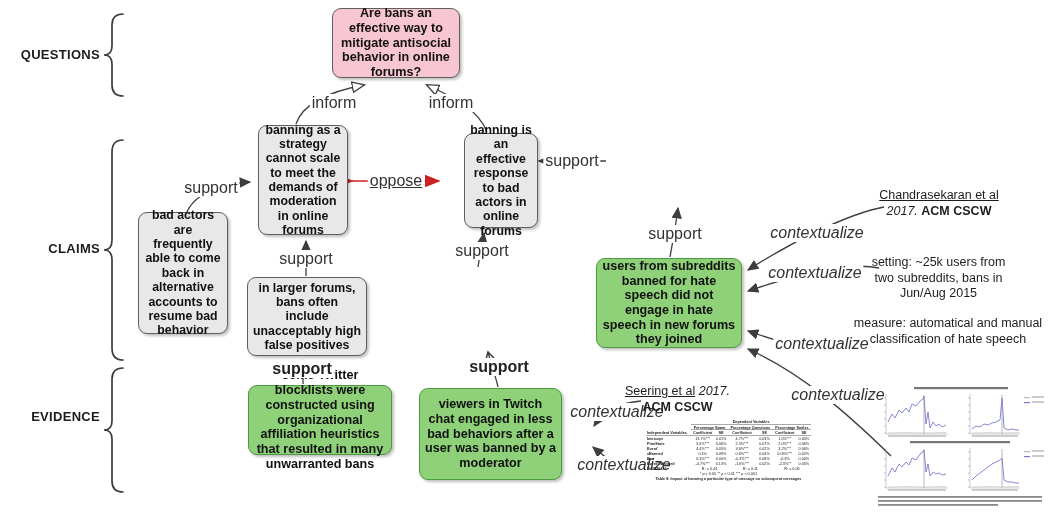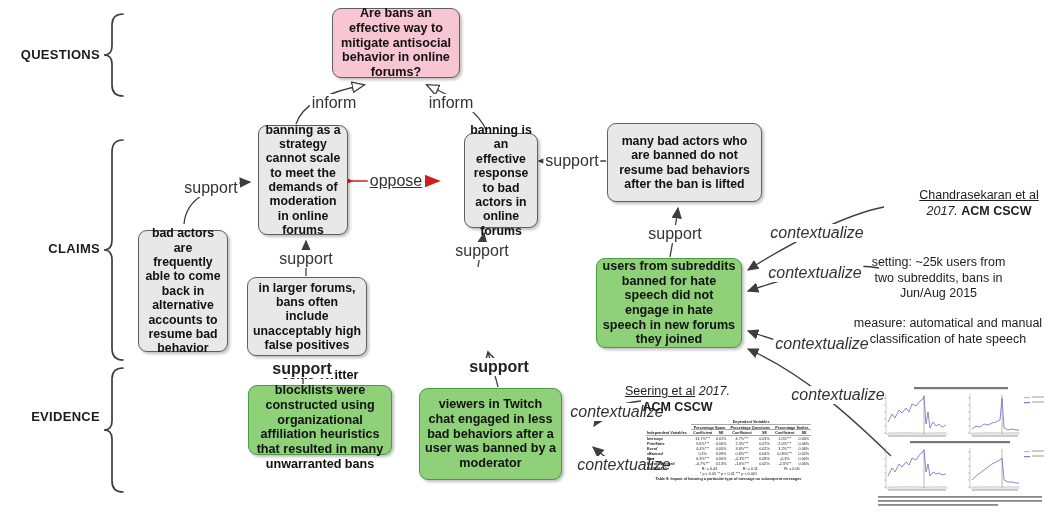--- a/index.html
+++ b/index.html
@@ -79,22 +79,21 @@
   </svg>
 
   <div class="row-label" style="top:47px;">QUESTIONS</div>
   <div class="row-label" style="top:241px;">CLAIMS</div>
   <div class="row-label" style="top:409px;">EVIDENCE</div>
 
   <div class="node pink" style="left:332px;top:8px;width:128px;height:70px;">Are bans an effective way to mitigate antisocial behavior in online forums?</div>
 
   <div class="node gray" style="left:258px;top:125px;width:90px;height:110px;">banning as a strategy cannot scale to meet the demands of moderation in online forums</div>
   <div class="node gray" style="left:464px;top:133px;width:74px;height:95px;">banning is an effective response to bad actors in online forums</div>
-  <div class="node gray" style="left:607px;top:123px;width:155px;height:79px;">many bad actors who are banned do not resume bad behaviors after the ban is lifted</div>
-  <div class="node gray" style="left:138px;top:230px;width:90px;height:122px;">bad actors are frequently able to come back in alternative accounts to resume bad behavior</div>
+  <div class="node gray" style="left:138px;top:212px;width:90px;height:122px;">bad actors are frequently able to come back in alternative accounts to resume bad behavior</div>
   <div class="node gray" style="left:247px;top:277px;width:120px;height:79px;">in larger forums, bans often include unacceptably high false positives</div>
 
   <div class="node green" style="left:596px;top:258px;width:146px;height:90px;">users from subreddits banned for hate speech did not engage in hate speech in new forums they joined</div>
   <div class="node green" style="left:248px;top:385px;width:144px;height:70px;">some Twitter blocklists were constructed using organizational affiliation heuristics that resulted in many unwarranted bans</div>
   <div class="node green" style="left:419px;top:388px;width:143px;height:92px;">viewers in Twitch chat engaged in less bad behaviors after a user was banned by a moderator</div>
 
   <span class="edge-label" style="left:334px;top:103px;">inform</span>
   <span class="edge-label" style="left:451px;top:103px;">inform</span>
   <span class="edge-label" style="left:396px;top:181px;text-decoration:underline;">oppose</span>
   <span class="edge-label" style="left:211px;top:188px;">support</span>
@@ -104,21 +103,21 @@
   <span class="edge-label" style="left:675px;top:234px;">support</span>
   <span class="edge-label bold" style="left:302px;top:369px;">support</span>
   <span class="edge-label bold" style="left:499px;top:367px;">support</span>
   <span class="edge-label ital" style="left:817px;top:233px;">contextualize</span>
   <span class="edge-label ital" style="left:815px;top:273px;">contextualize</span>
   <span class="edge-label ital" style="left:822px;top:344px;">contextualize</span>
   <span class="edge-label ital" style="left:838px;top:395px;">contextualize</span>
   <span class="edge-label ital" style="left:617px;top:412px;">contextualize</span>
   <span class="edge-label ital" style="left:624px;top:465px;">contextualize</span>
 
-  <div class="annot" style="left:913px;top:188px;width:132px;">
+  <div class="annot" style="left:873px;top:188px;width:132px;">
     <span class="und">Chandrasekaran et al</span>
     <span class="ital">2017.</span>
     <span class="bold">ACM CSCW</span>
   </div>
   <div class="annot" style="left:870px;top:255px;width:137px;">setting: ~25k users from two subreddits, bans in Jun/Aug 2015</div>
   <div class="annot" style="left:853px;top:316px;width:190px;">measure: automatical and manual classification of hate speech</div>
   <div class="annot" style="left:614px;top:384px;width:127px;">
     <span class="und">Seering et al</span>
     <span class="ital">2017.</span>
     <span class="bold">ACM CSCW</span>

